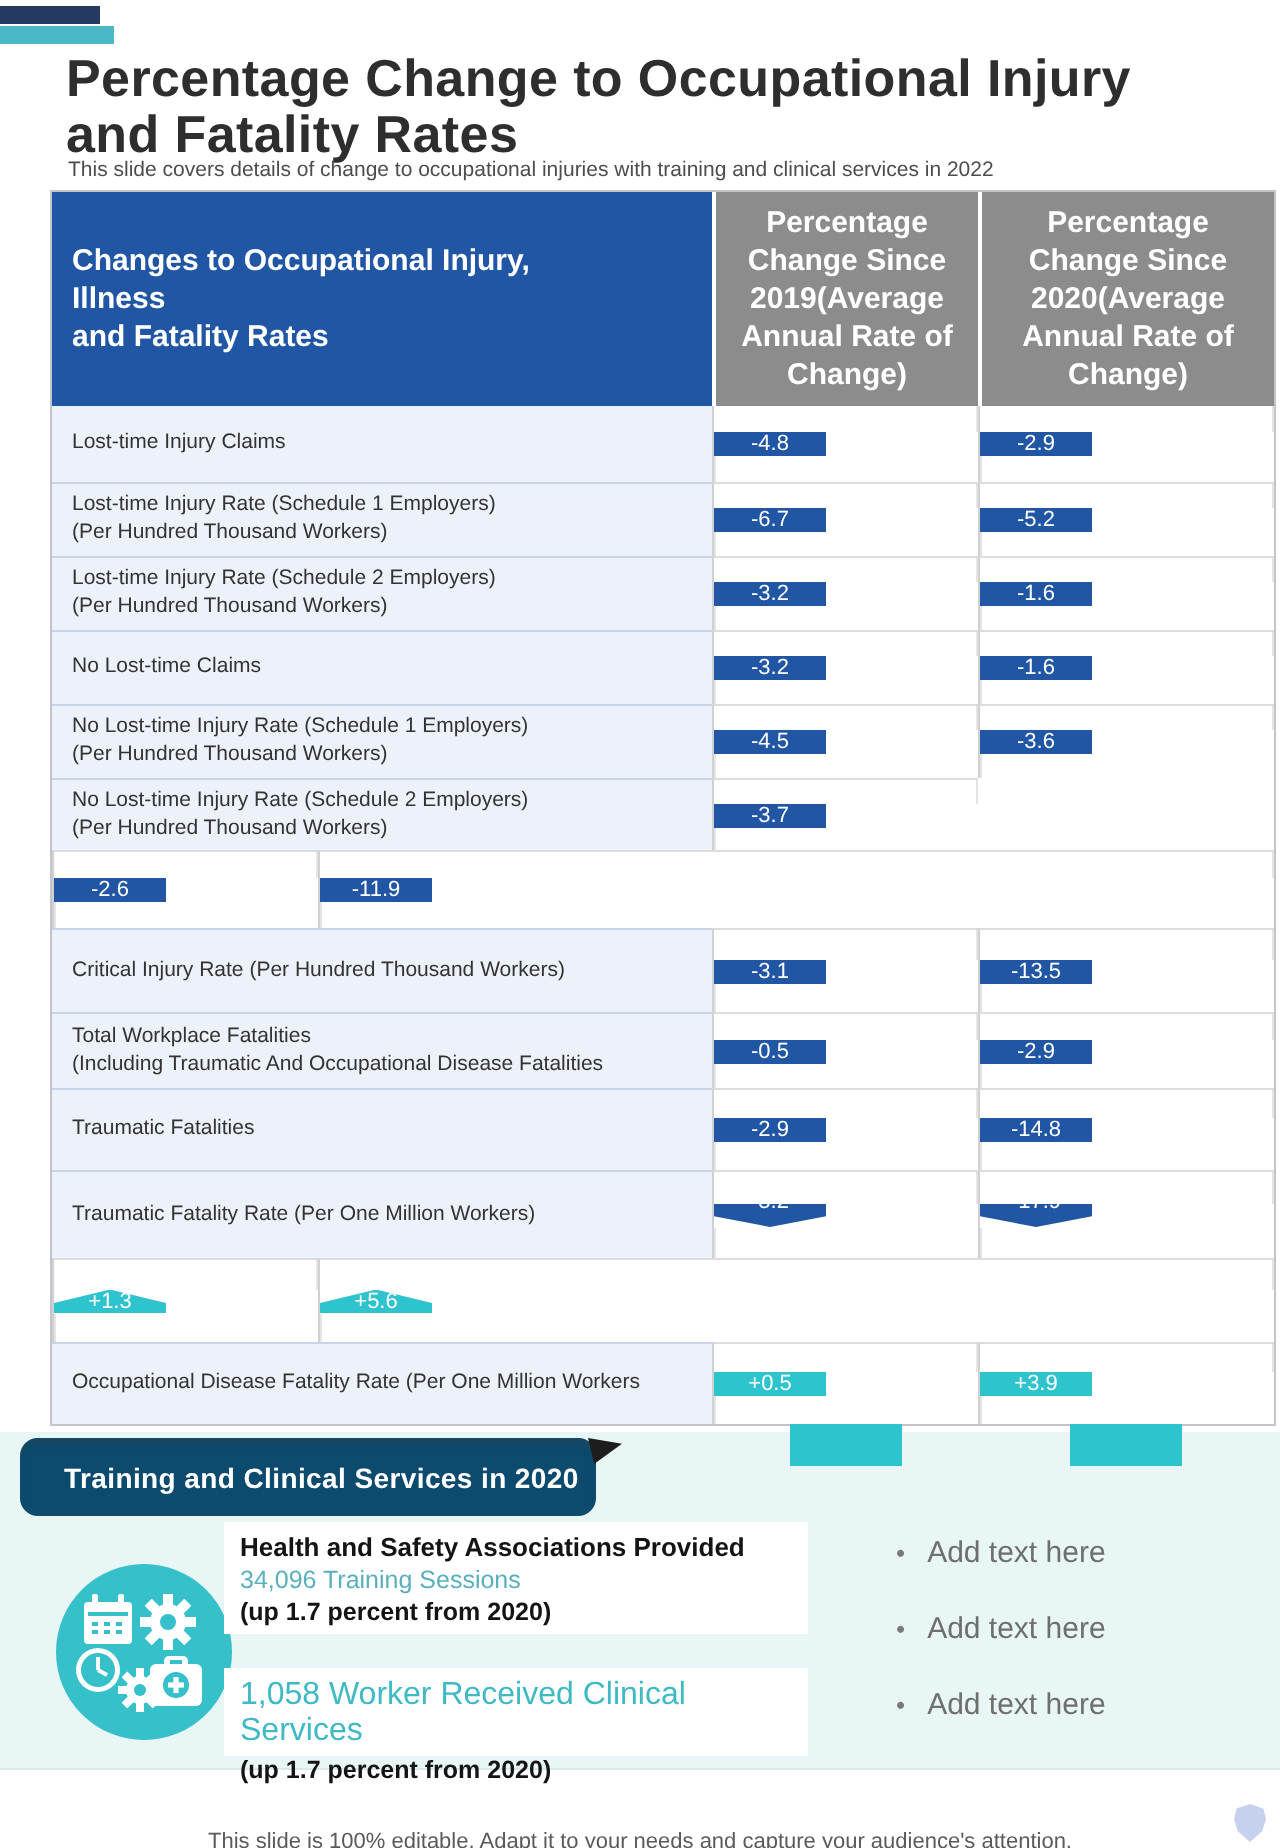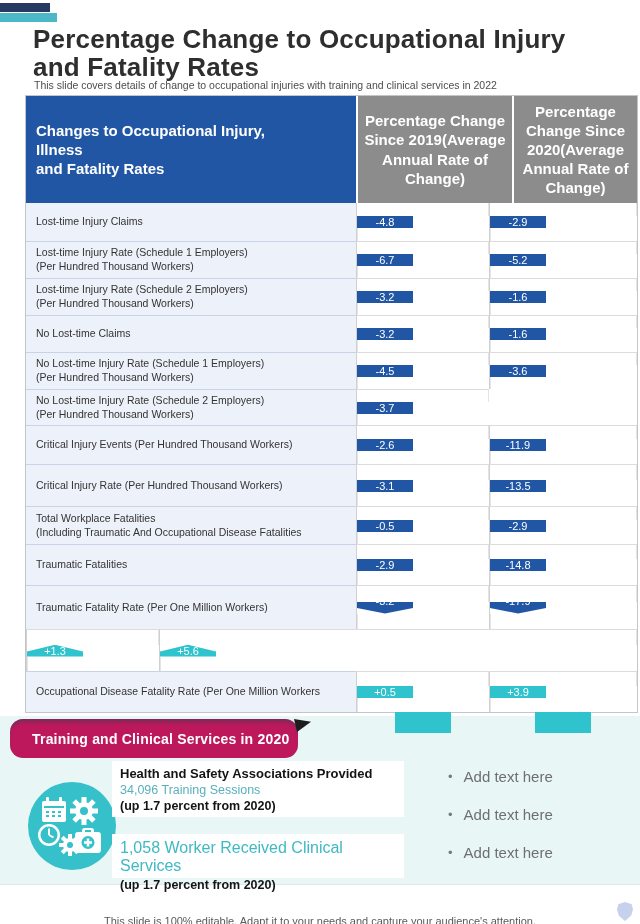--- a/index.html
+++ b/index.html
@@ -27,21 +27,21 @@
   .thead{display:flex;height:107px;background:#fff;}
   .th{box-sizing:border-box;color:#fff;font-weight:700;font-size:15px;line-height:1.28;}
   .th-label{
     width:330px;background:#2156a4;display:flex;align-items:center;
     padding-left:10px;white-space:pre-line;
   }
   .th-col{
     background:#8c8c8c;display:flex;align-items:center;justify-content:center;
     text-align:center;padding:0 6px;margin-left:2px;
   }
-  .th-2019{width:154px;}
+  .th-2019{width:131px;}
   .th-2020{flex:1;}
 
   .tr{display:flex;align-items:stretch;}
   .td{box-sizing:border-box;border-top:1px solid #dcdcdc;}
   .tr:first-child .td{border-top:none;}
   .td-label{
     width:330px;background:#edf1f9;border-top-color:#c9d2e6;
     font-size:10.5px;line-height:1.3;color:#333;
     display:flex;align-items:center;padding:2px 6px 2px 10px;white-space:pre-line;
   }
@@ -215,21 +215,20 @@
 (Per Hundred Thousand Workers)</div>
           <div class="td td-val td-v2">
             <div class="sp sp-l"></div>
             <div class="band" style="background: rgb(33, 86, 164);">
               <span>-3.7</span>
             </div>
             <div class="sp sp-r"></div>
           </div>
         </div>
         <div class="tr" style="height: 39px;">
-          <div class="td td-label">Critical Injury Events (Per Hundred Thousand Workers)</div>
           <div class="td td-val td-v2">
             <div class="sp sp-l"></div>
             <div class="band" style="background: rgb(33, 86, 164);">
               <span>-2.6</span>
             </div>
             <div class="sp sp-r"></div>
           </div>
           <div class="td td-val td-v3">
             <div class="sp sp-l"></div>
             <div class="band" style="background: rgb(33, 86, 164);">
@@ -340,21 +339,21 @@
             <div class="sp sp-r"></div>
           </div>
         </div>
       </div>
   </div>
   <div class="stub stub-1" style="background: rgb(47, 195, 205);"></div>
   <div class="stub stub-2" style="background: rgb(47, 195, 205);"></div>
 
   <div class="mint"></div>
 
-  <div class="banner" style="background: #be185d; border-radius: 13px;">
+  <div class="banner" style="background: #0c4a6e;">
     <span class="txt">Training and Clinical Services in 2020</span>
   </div>
   <div class="fold"></div>
 
   <div class="icon-circle">
     <svg width="88" height="88" viewBox="0 0 88 88">
       <circle cx="44" cy="44" r="44" fill="#35c0ca"></circle>
 
       <g fill="#ffffff">
         <rect x="14" y="19" width="24" height="21" rx="2"></rect>

